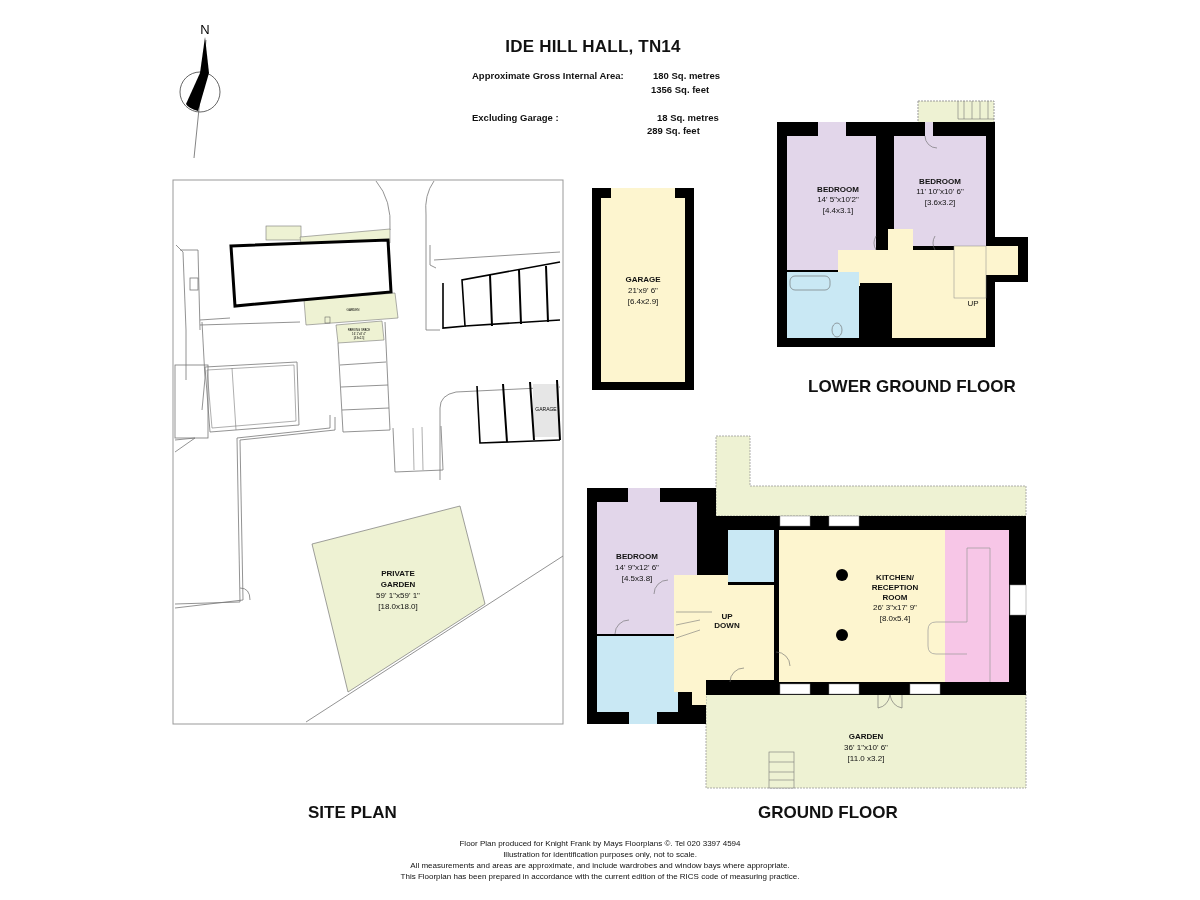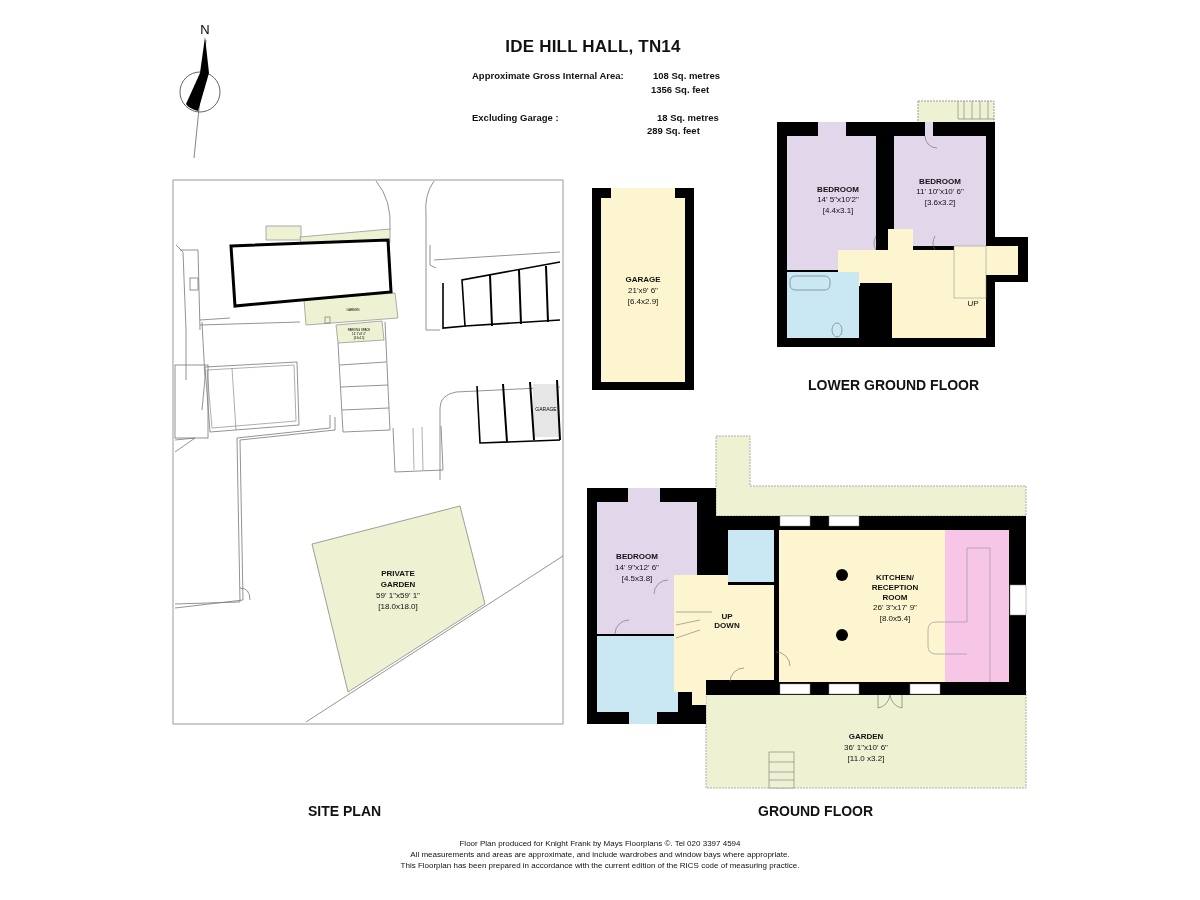--- a/index.html
+++ b/index.html
@@ -1,32 +1,32 @@
 <!DOCTYPE html>
 <html><head>
 <meta charset="utf-8">
 <style>
   html, body { margin: 0; padding: 0; background: #ffffff; }
   body { width: 1200px; height: 900px; position: relative; overflow: hidden; font-family: "Liberation Sans", sans-serif; color: #111; }
   .abs { position: absolute; }
   .title { left: 0; width: 1200px; top: 37px; text-align: center; font-weight: bold; font-size: 17px; letter-spacing: 0.2px; }
   .title span { position: relative; left: -7px; }
   .area-label { font-weight: bold; font-size: 9.5px; }
-  .floor-label { font-weight: bold; font-size: 14px; }
+  .floor-label { font-weight: bold; font-size: 17px; }
   .room-label { font-family: "Liberation Sans", sans-serif; font-size: 8px; fill: #111; text-anchor: middle; }
   .room-label-b { font-weight: bold; }
   .footer { left: 0; width: 1200px; top: 838px; text-align: center; font-size: 8px; line-height: 11px; font-weight: normal; }
   svg { position: absolute; left: 0; top: 0; }
 </style>
 </head>
 <body>
 
 <div class="abs title"><span>IDE HILL HALL, TN14</span></div>
 <div class="abs area-label" style="left:472px; top:70px;">Approximate Gross Internal Area:</div>
-<div class="abs area-label" style="left:653px; top:70px;">108 Sq. metres</div>
+<div class="abs area-label" style="left:653px; top:70px;">180 Sq. metres</div>
 <div class="abs area-label" style="left:651px; top:84px;">1356 Sq. feet</div>
 <div class="abs area-label" style="left:472px; top:112px;">Excluding Garage :</div>
 <div class="abs area-label" style="left:657px; top:112px;">18 Sq. metres</div>
 <div class="abs area-label" style="left:647px; top:125px;">289 Sq. feet</div>
 
 <svg width="1200" height="900" viewBox="0 0 1200 900">
 
   <g>
     <line x1="194" y1="158" x2="206" y2="40" stroke="#666" stroke-width="0.8"></line>
     <circle cx="200" cy="92" r="20" fill="none" stroke="#555" stroke-width="0.9"></circle>
@@ -197,15 +197,16 @@
     <text x="866" y="761" class="room-label">[11.0 x3.2]</text>
   </g>
 </svg>
 
 <div class="abs floor-label" style="left:308px; top:803px;">SITE PLAN</div>
 <div class="abs floor-label" style="left:808px; top:377px;">LOWER GROUND FLOOR</div>
 <div class="abs floor-label" style="left:758px; top:803px;">GROUND FLOOR</div>
 
 <div class="abs footer">
   <div>Floor Plan produced for Knight Frank by Mays Floorplans ©. Tel 020 3397 4594</div>
+  <div>Illustration for identification purposes only, not to scale.</div>
   <div>All measurements and areas are approximate, and include wardrobes and window bays where appropriate.</div>
   <div>This Floorplan has been prepared in accordance with the current edition of the RICS code of measuring practice.</div>
 </div>
 
 </body></html>

